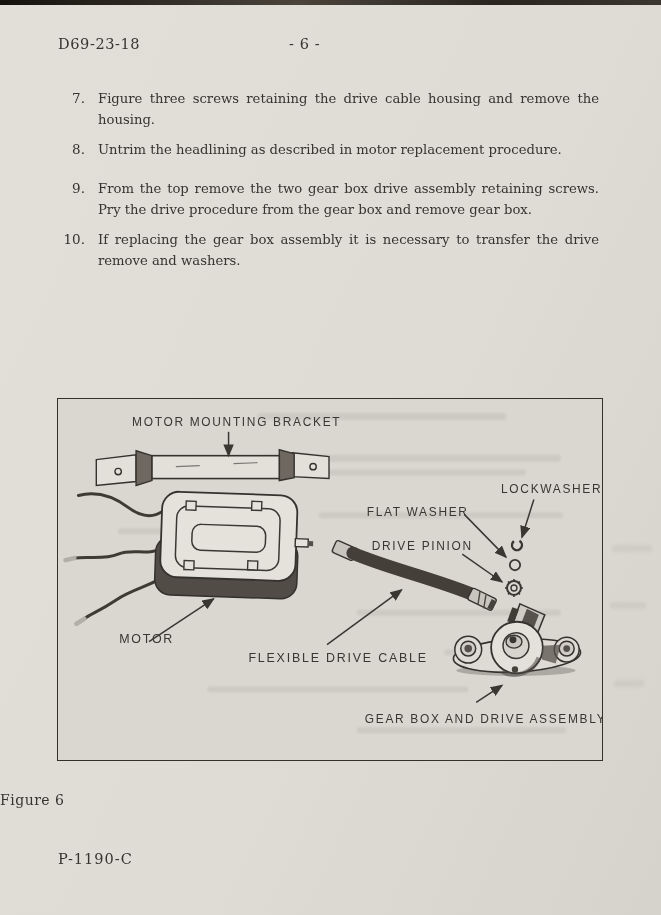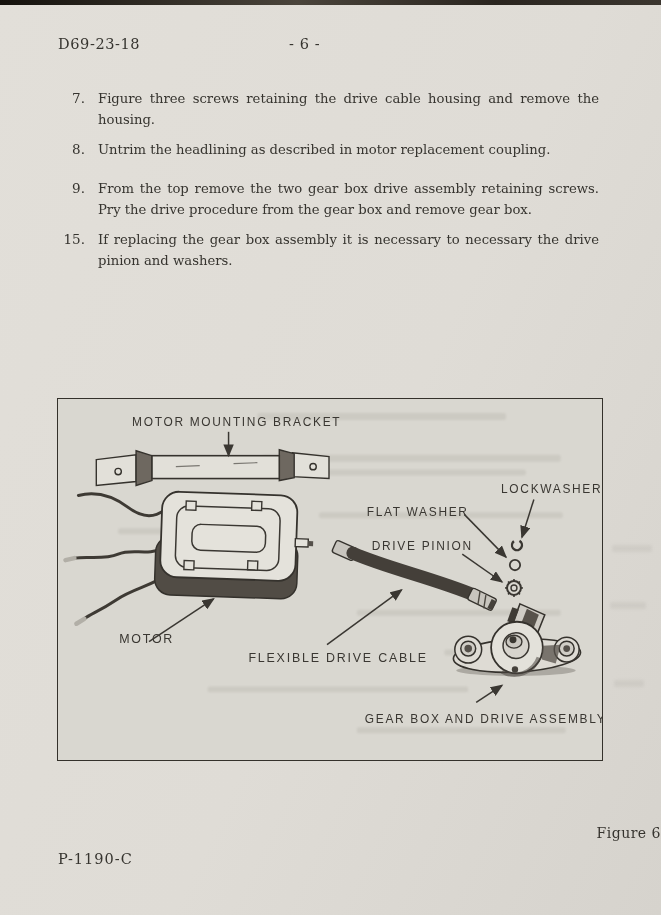--- a/index.html
+++ b/index.html
@@ -16,21 +16,21 @@
   .doc-num{position:absolute;left:58px;top:0;}
   .page-num{position:absolute;left:289px;top:0;}
   .step{position:absolute;left:0;width:661px;}
   .step-num{position:absolute;left:47px;width:38px;text-align:right;font-size:13.5px;line-height:21px;}
   .step-text{position:absolute;left:98px;width:501px;font-size:13.2px;line-height:21px;text-align:justify;}
   .figure-box{
     position:absolute;left:57px;top:398px;width:546px;height:363px;
     border:1.6px solid #34312b;background:#d9d7d0;box-sizing:border-box;
   }
   .figure-box svg{display:block;width:100%;height:100%;}
-  .fig-caption{position:absolute;top:825px;left:0;width:661px;text-align:right;font-size:14px;letter-spacing:0.5px;}
+  .fig-caption{position:absolute;top:792px;left:0;width:661px;text-align:left;font-size:14px;letter-spacing:0.5px;}
   .footer-num{position:absolute;top:851px;left:58px;font-size:14.5px;letter-spacing:1px;}
   .ghost{position:absolute;background:#8d8a80;opacity:0.13;filter:blur(1.5px);border-radius:2px;}
   text{font-family:"Liberation Sans", sans-serif;fill:#3a3732;}
 </style>
 </head>
 <body>
 
 <div>
 
   <div class="scan-bar"></div>
@@ -39,29 +39,29 @@
     <span class="doc-num">D69-23-18</span>
     <span class="page-num">- 6 -</span>
   </div>
 
   <div class="step" style="top:88px">
     <span class="step-num">7.</span>
     <div class="step-text">Figure three screws retaining the drive cable housing and remove the housing.</div>
   </div>
   <div class="step" style="top:139px">
     <span class="step-num">8.</span>
-    <div class="step-text">Untrim the headlining as described in motor replacement coupling.</div>
+    <div class="step-text">Untrim the headlining as described in motor replacement procedure.</div>
   </div>
   <div class="step" style="top:178px">
     <span class="step-num">9.</span>
     <div class="step-text">From the top remove the two gear box drive assembly retaining screws. Pry the drive procedure from the gear box and remove gear box.</div>
   </div>
   <div class="step" style="top:229px">
-    <span class="step-num">15.</span>
-    <div class="step-text">If replacing the gear box assembly it is necessary to necessary the drive pinion and washers.</div>
+    <span class="step-num">10.</span>
+    <div class="step-text">If replacing the gear box assembly it is necessary to transfer the drive remove and washers.</div>
   </div>
 
   <div class="ghost" style="left:612px;top:545px;width:40px;height:7px;"></div>
   <div class="ghost" style="left:610px;top:602px;width:36px;height:7px;"></div>
   <div class="ghost" style="left:614px;top:680px;width:30px;height:7px;"></div>
 
   <div class="figure-box">
     <svg viewBox="0 0 546 363">
       <defs>
         <marker id="ah" markerWidth="9" markerHeight="7" refX="7.5" refY="3.5" orient="auto">

